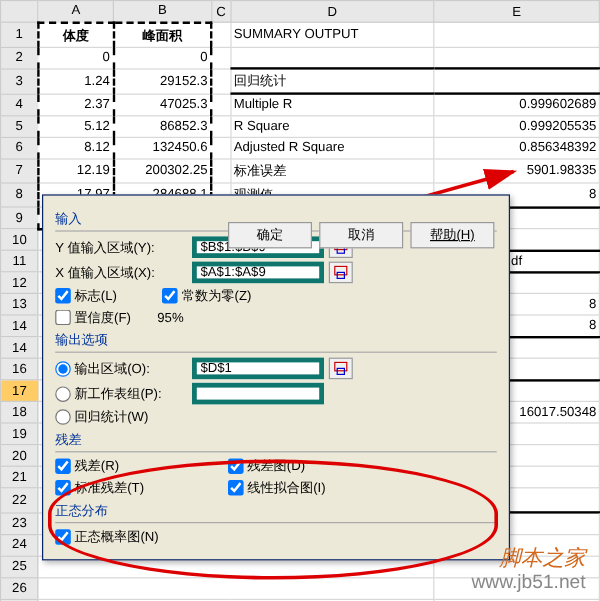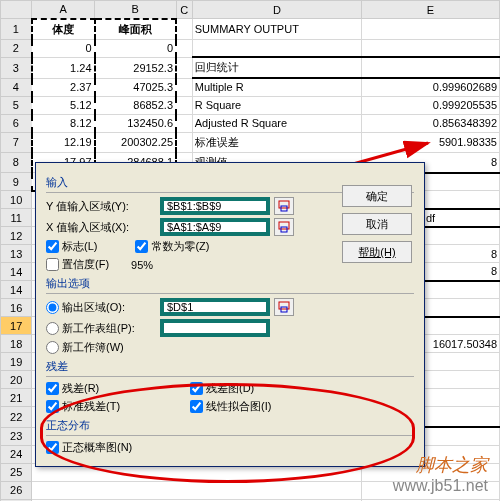--- a/index.html
+++ b/index.html
@@ -26,21 +26,21 @@
 .titlebar{background:linear-gradient(to right,#0a5bc4,#3f8fe8,#0a5bc4);color:#fff;padding:4px 6px;display:flex;justify-content:space-between;font-weight:bold}
 .closebtn{background:#e04343;color:#fff;width:18px;height:16px;border:1px solid #fff;text-align:center;line-height:13px;border-radius:2px;cursor:pointer}
 .dlgbody{padding:8px 10px;position:relative}
 .section-label{color:#003399;margin:4px 0;border-bottom:1px solid #aaa;padding-bottom:2px}
 .row{display:flex;align-items:center;margin:3px 0;gap:4px}
 .row label{width:110px}
 .txtbox{background:#fff;border:4px solid #0f766e;padding:1px 3px;width:110px;height:18px}
 .refbtn{width:20px;height:18px;border:1px solid #999;background:#f0f0f0;display:inline-flex;align-items:center;justify-content:center;cursor:pointer}
 .refbtn svg{width:12px;height:12px}
 .btn{width:70px;height:22px;border:1px solid #999;background:#f0f0f0;cursor:pointer;text-align:center;line-height:20px}
-.rightbtns{position:absolute;right:12px;top:22px;display:flex;flex-direction:column;gap:6px}
+.rightbtns{position:absolute;right:12px;top:22px;display:flex;flex-direction:row;gap:6px}
 .cb{display:flex;align-items:center;gap:3px}
 .cb input{width:13px;height:13px}
 .ul{text-decoration:underline}
 .circle{position:absolute;border:3px solid #d00;border-radius:50%/45%;pointer-events:none}
 .arrow{position:absolute;pointer-events:none}
 .watermark{position:absolute;bottom:6px;right:12px;text-align:right;pointer-events:none}
 .watermark .ch{color:#d2691e;font-size:18px;font-style:italic;font-family:"KaiTi",serif}
 .watermark .url{color:#888;font-size:16px}
 </style>
 </head>
@@ -298,21 +298,21 @@
     <div class="row">
       <span class="cb" style="width:110px">
           <input type="radio" style="">
           <span>新工作表组(P):</span>
         </span>
       <input class="txtbox" style="">
     </div>
     <div class="row">
       <span class="cb">
           <input type="radio" style="">
-          <span>新工作簿(W)</span>
+          <span>回归统计(W)</span>
         </span>
     </div>
 
     <div class="section-label">残差</div>
     <div class="row">
       <span class="cb" style="width:140px">
           <input type="checkbox" checked="" style="">
           <span>残差(R)</span>
         </span>
       <span class="cb">

